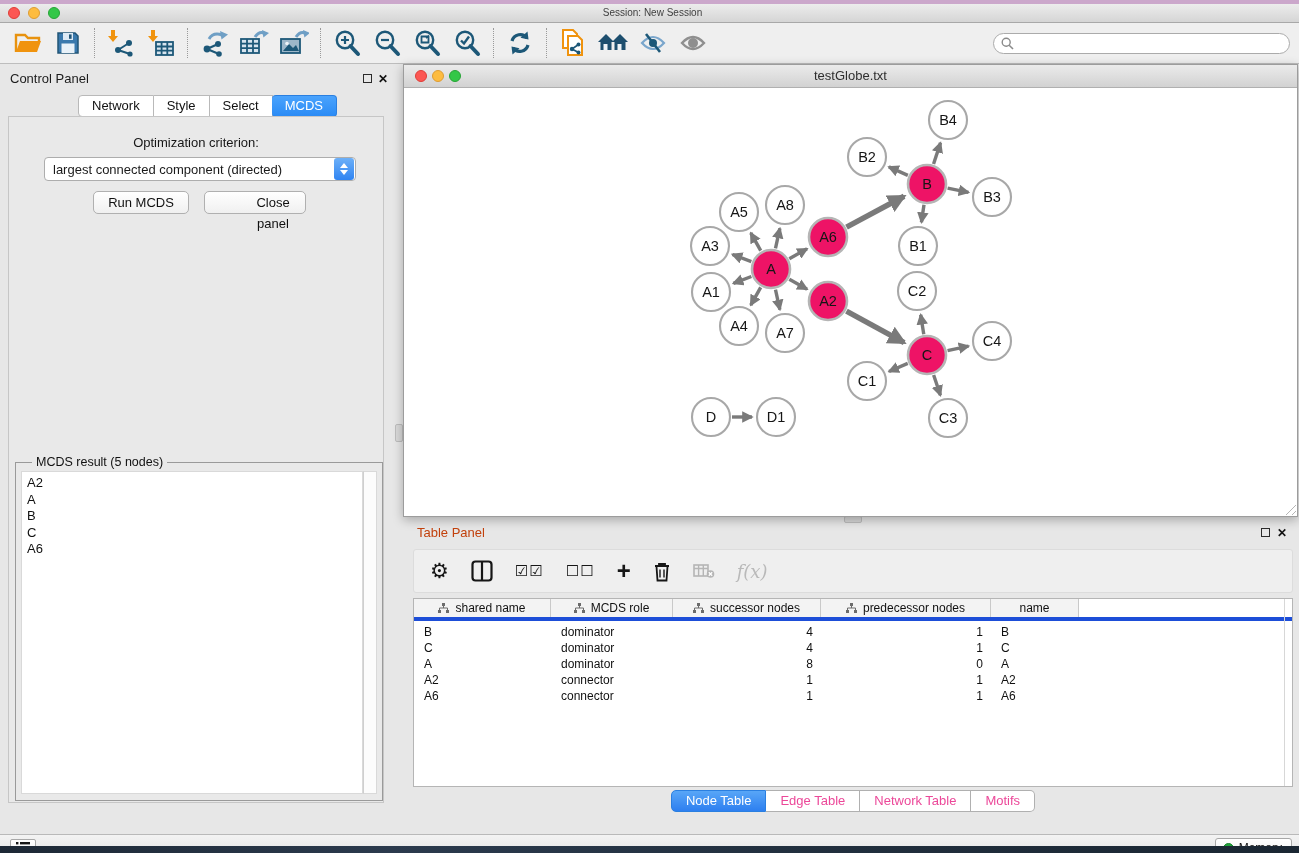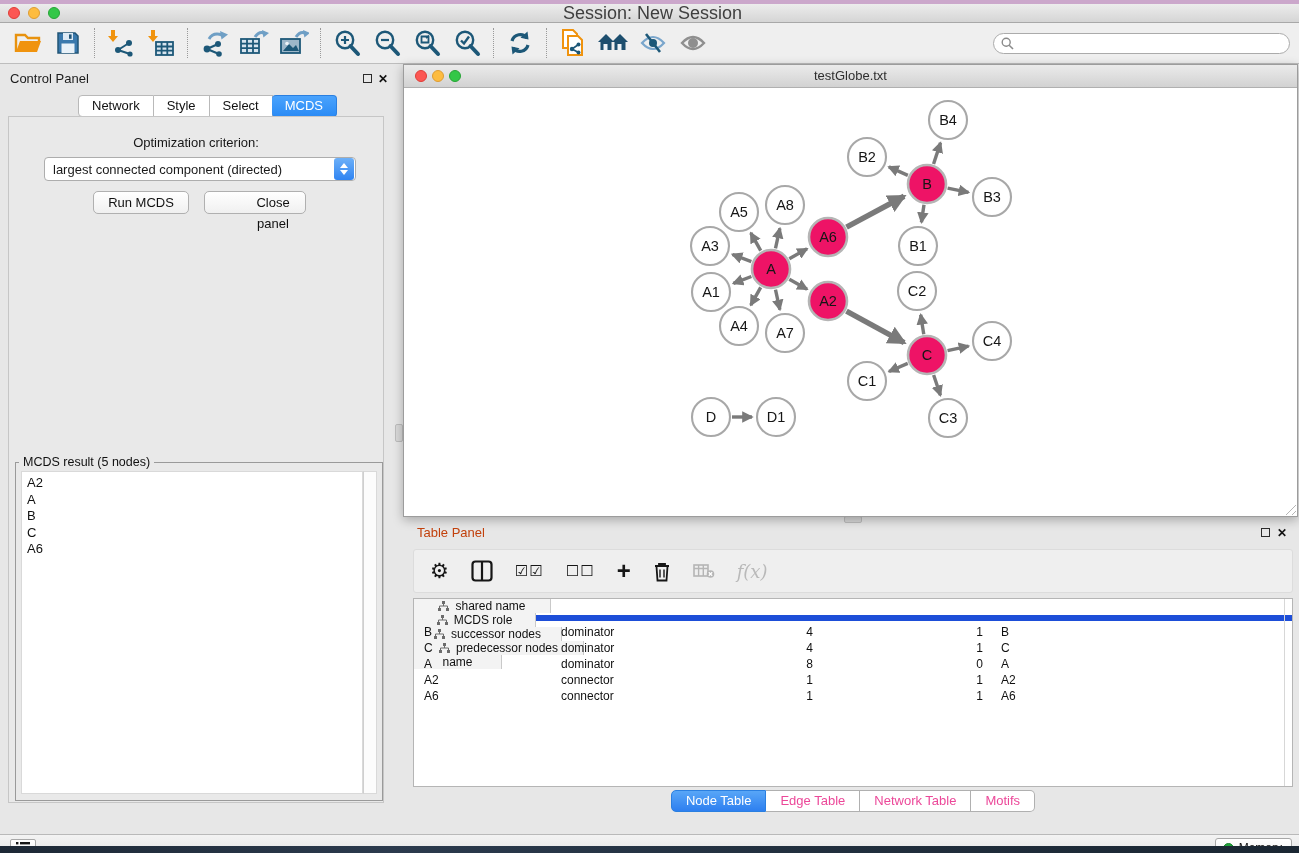--- a/index.html
+++ b/index.html
@@ -8,21 +8,21 @@
 
   
   .wall-top { position:absolute; left:0; top:0; width:1299px; height:4px; background:linear-gradient(90deg,#cfaacademia,#cba7cb); background:#cba7cb; }
   .titlebar { position:absolute; left:0; top:4px; width:1299px; height:19px;
     background:linear-gradient(#ececec,#d5d5d5); border-bottom:1px solid #a8a8a8; }
   .lights { position:absolute; left:8px; top:3px; display:flex; gap:8px; }
   .light { width:12px; height:12px; border-radius:50%; }
   .red { background:#fc5753; border:1px solid #df3e38; }
   .yellow { background:#fdbc40; border:1px solid #de9c33; }
   .green { background:#33c748; border:1px solid #27a436; }
-  .titlebar .wtitle { display:block; text-align:center; line-height:18px; color:#3f3f3f; font-size:18px;margin-left:6px; }
+  .titlebar .wtitle { display:block; text-align:center; line-height:18px; color:#3f3f3f; font-size:10px;margin-left:6px; }
 
   
   .toolbar { position:absolute; left:0; top:23px; width:1299px; height:41px; background:#efefef;
     border-bottom:1px solid #bdbdbd; display:flex; align-items:center; padding-left:8px; }
   .tbtn { width:40px; height:32px; display:flex; align-items:center; justify-content:center; }
   .tsep { width:1px; height:30px; border-left:1px dotted #9a9a9a; margin:0 6px; }
   .searchbox { position:absolute; right:9px; top:10px; width:297px; height:21px; background:#fff;
     border:1px solid #ababab; border-radius:11px; display:flex; align-items:center; padding-left:7px; }
   .searchbox input { border:none; outline:none; flex:1; font-size:12px; background:transparent; font-family:"Liberation Sans",sans-serif; }
 
@@ -41,21 +41,21 @@
   .dropdown { position:absolute; left:35px; top:40px; width:312px; height:24px; background:#fff; border:1px solid #adadad; border-radius:4px; display:flex; align-items:center; }
   .dropdown .dd-text { flex:1; padding-left:8px; font-size:13px; white-space:nowrap; overflow:hidden; }
   .dd-step { width:20px; height:22px; border-radius:3px; background:linear-gradient(#6db0f8,#2f84f2); margin-right:1px;
     display:flex; flex-direction:column; align-items:center; justify-content:center; gap:2px; }
   .tri-up { width:0; height:0; border-left:4px solid transparent; border-right:4px solid transparent; border-bottom:5px solid #fff; }
   .tri-dn { width:0; height:0; border-left:4px solid transparent; border-right:4px solid transparent; border-top:5px solid #fff; }
   .btn { position:absolute; height:23px; background:linear-gradient(#ffffff,#f0f0f0); border:1px solid #b0b0b0; border-radius:5px; font-size:13px; text-align:center; line-height:21px; color:#111; }
   .btn-run { left:84px; top:74px; width:96px; }
   .btn-closep { left:195px; top:74px; width:102px;padding-left:36px; }
   .fieldset { position:absolute; left:6px; top:345px; width:368px; height:339px; border:1px solid #9a9a9a; }
-  .fieldset .legend { position:absolute; left:3px; top:-8px; background:#e9e9e9; padding:0 4px; font-size:12.5px; color:#111; }
+  .fieldset .legend { position:absolute; left:16px; top:-8px; background:#e9e9e9; padding:0 4px; font-size:12.5px; color:#111; }
   .mcds-list { position:absolute; left:5px; top:8px; right:19px; bottom:6px; background:#fff; border:1px solid #d9d9d9; padding:3px 0 0 5px; }
   .mcds-list .item { font-size:13px; line-height:16.5px; color:#111; }
   .mcds-scroll { position:absolute; top:8px; right:5px; bottom:6px; width:14px; background:#fcfcfc; border:1px solid #d9d9d9; border-left:1px solid #cfcfcf; }
 
   
   .vdiv-handle { position:absolute; left:395px; top:424px; width:8px; height:18px; background:#d8d8d8; border:1px solid #bdbdbd; border-radius:2px; }
   .hdiv-handle { position:absolute; left:844px; top:516px; width:18px; height:7px; background:#d8d8d8; border:1px solid #bdbdbd; border-radius:2px; }
 
   
   .netwin { position:absolute; left:403px; top:64px; width:895px; height:453px; background:#fff; border:1px solid #9c9c9c; box-shadow:0 3px 10px rgba(0,0,0,.28); }
@@ -73,21 +73,21 @@
   .tp-float { left:1261px; top:528px; } .tp-close { left:1277px; top:527px; }
   .tp-toolbar { position:absolute; left:413px; top:549px; width:880px; height:44px; background:#efefef; border:1px solid #dcdcdc; border-radius:3px; display:flex; align-items:center; gap:22px; padding-left:16px; }
   .tico { display:flex; align-items:center; justify-content:center; color:#161616; }
   .tico.gear { font-size:21px; }
   .tico.checks { font-size:15px; letter-spacing:1px; }
   .tico.plus { font-size:24px; font-weight:bold; }
   .tico.dim { color:#b5b5b5; }
   .tico.fx { font-family:"DejaVu Serif", serif; font-style:italic; font-size:18px; color:#b9b9b9; }
 
   .dtable { position:absolute; left:413px; top:598px; width:880px; height:189px; background:#fff; border:1px solid #b5b5b5; overflow:hidden; }
-  .thead { display:flex; height:22px; border-bottom:6px solid #1d4ed8;flex-direction:column; }
+  .thead { display:flex; height:22px; border-bottom:4px solid #1d4ed8; }
   .thcell { background:#f3f3f3; border-right:1px solid #c9c9c9; display:flex; align-items:center; justify-content:center; gap:6px; font-size:12px; color:#111; }
   .thcell svg { flex:none; }
   .c0 { width:137px; } .c1 { width:122px; } .c2 { width:148px; } .c3 { width:170px; } .c4 { width:88px; }
   .trow { display:flex; height:16px; align-items:center; }
   .tcell { font-size:12px; color:#111; white-space:nowrap; overflow:hidden; }
   .tcell.c0, .tcell.c1, .tcell.c4 { padding-left:10px; text-align:left; }
   .tcell.c2, .tcell.c3 { padding-right:8px; text-align:right; }
   .tbody { padding-top:3px; }
   .tscroll { position:absolute; top:0; right:7px; bottom:0; width:1px; background:#d7d7d7; }
 

